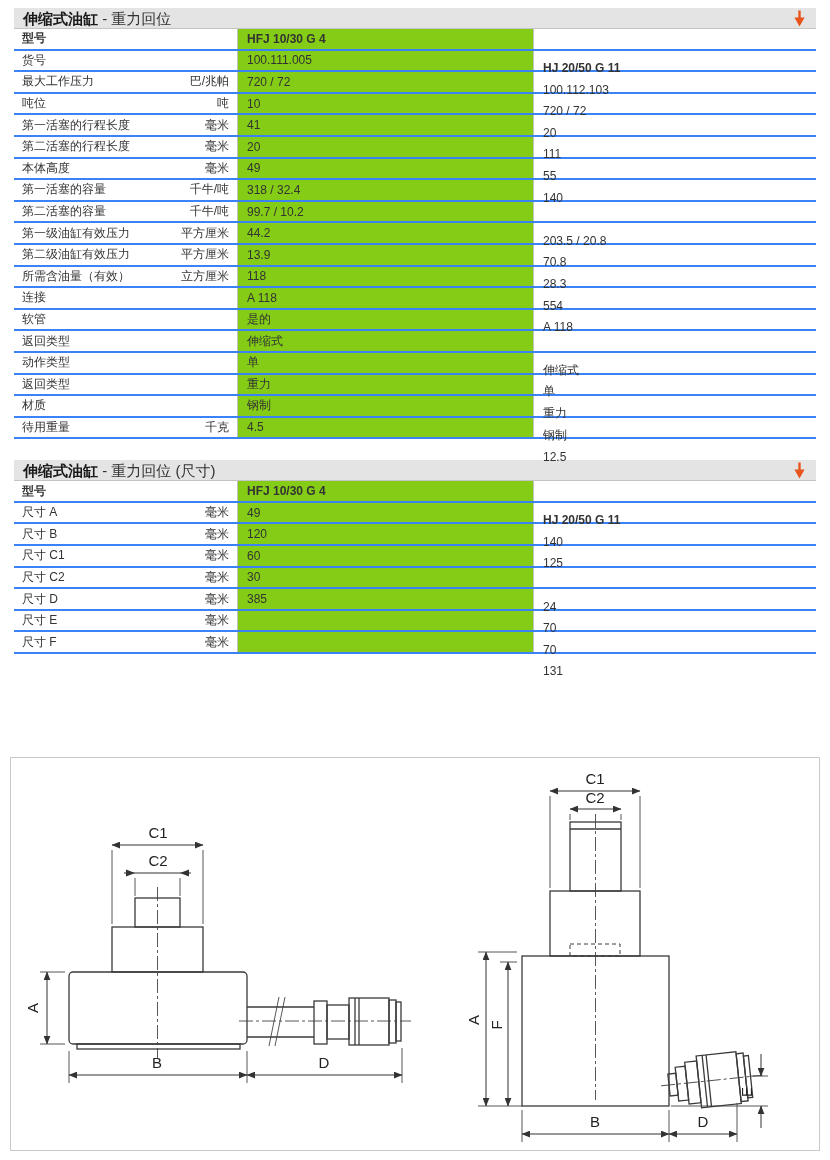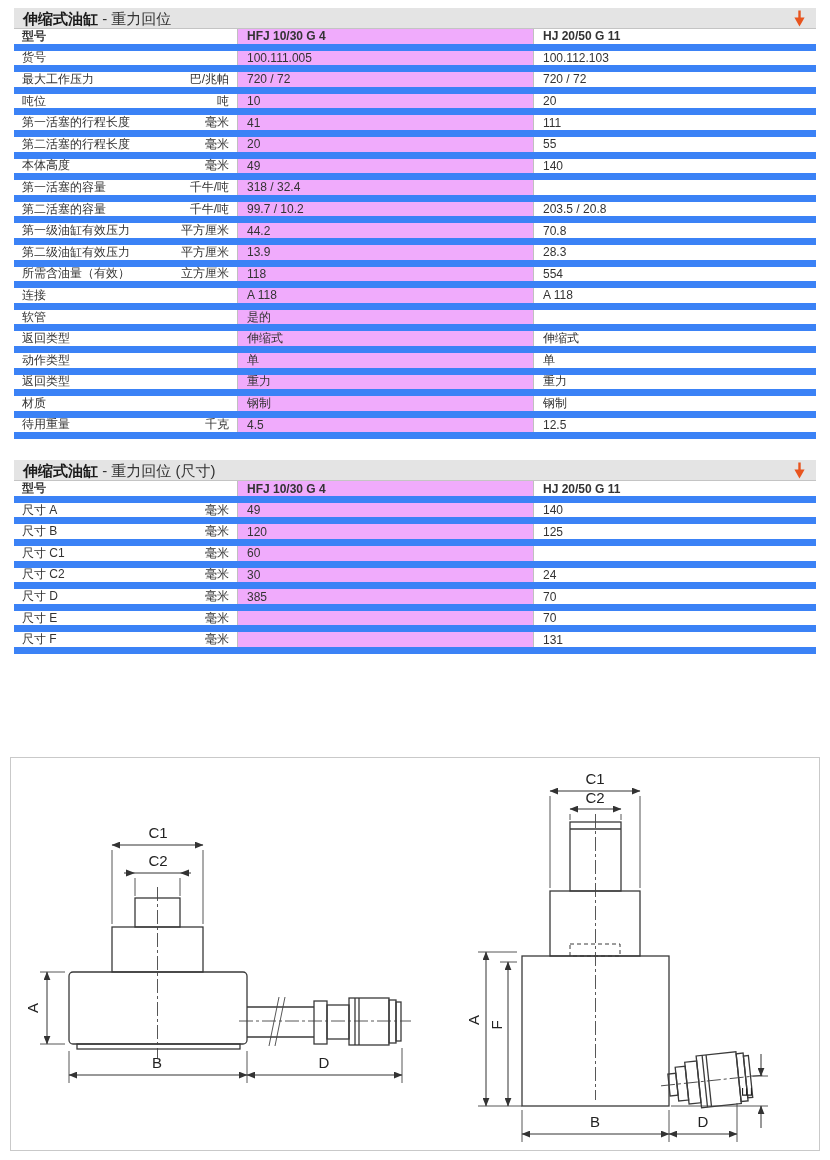--- a/index.html
+++ b/index.html
@@ -12,28 +12,28 @@
   .sec2{margin-top:21px;}
   .bar{
     height:21px;background:#e4e4e4;border-bottom:1px solid #c4c4c4;
     display:flex;align-items:center;justify-content:space-between;
     padding:0 8px 0 9px;box-sizing:border-box;
   }
   .bar .title{font-size:15px;font-weight:bold;color:#1a1a1a;line-height:23px;white-space:nowrap;}
   .bar .t-sub{font-weight:normal;color:#333;}
   .arrow-btn{display:flex;align-items:center;cursor:pointer;line-height:0;}
   .row{
-    display:flex;align-items:center;height:21.6px;border-bottom:7px solid #3b82f6;
+    display:flex;align-items:flex-start;height:21.6px;border-bottom:2px solid #3b82f6;
     font-size:12px;color:#333;box-sizing:border-box;
   }
   .c1{width:223px;flex:none;display:flex;justify-content:space-between;align-items:center;
       padding:0 8px;box-sizing:border-box;height:100%;}
-  .c2{width:297px;flex:none;background:#f0abfc;border-left:1px solid #c0c0c0;border-right:1px solid #c0c0c0;
+  .c2{width:297px;flex:none;background:#84cc16;border-left:1px solid #c0c0c0;border-right:1px solid #c0c0c0;
       padding:0 9px;box-sizing:border-box;height:100%;display:flex;align-items:center;}
-  .c3{flex:1;padding:12px 9px;box-sizing:border-box;height:100%;display:flex;align-items:center;}
+  .c3{flex:1;padding:12px 9px;box-sizing:border-box;height:100%;display:flex;align-items:center;margin-top:27px;}
   .thead{font-weight:bold;}
   .row.bold .c1{font-weight:normal;}
   .diagrams{
     position:absolute;left:10px;top:757px;width:810px;height:394px;
     border:1px solid #c9c9c9;box-sizing:border-box;margin:0;background:#fff;
   }
   .diagrams svg{display:block;width:100%;height:100%;}
   svg text{font-family:"Liberation Sans","DejaVu Sans",sans-serif;font-size:15px;fill:#222;}
   .part{fill:none;stroke:#3a3a3a;stroke-width:1.3;}
   .dim{stroke:#333;stroke-width:1;fill:none;}

